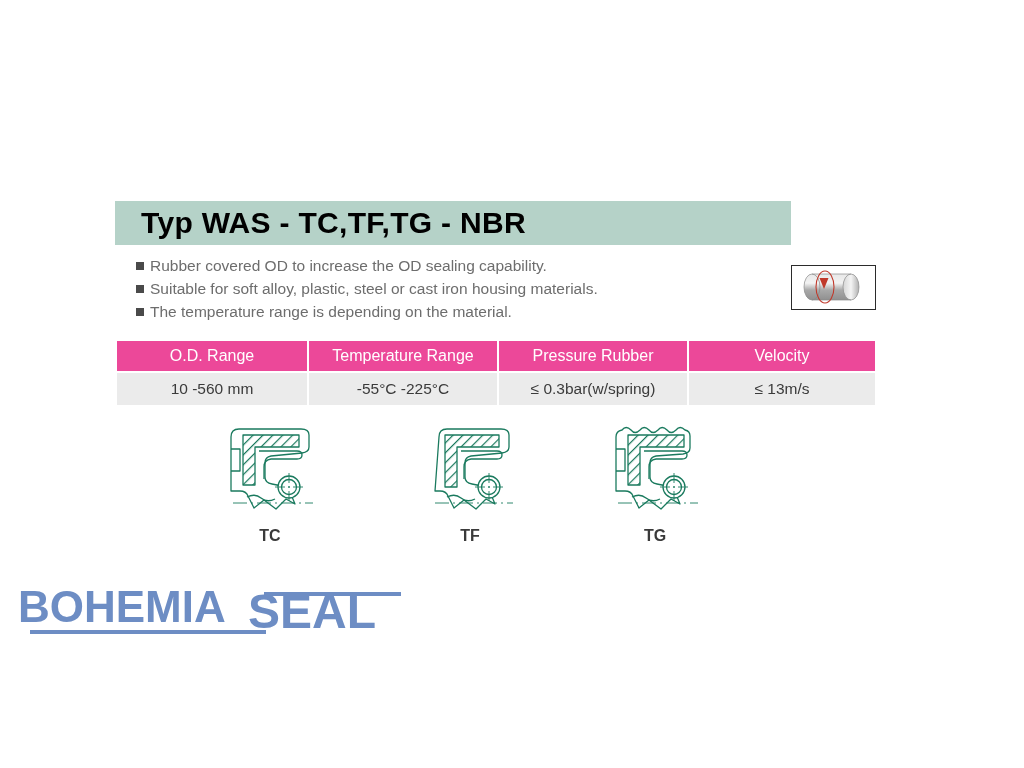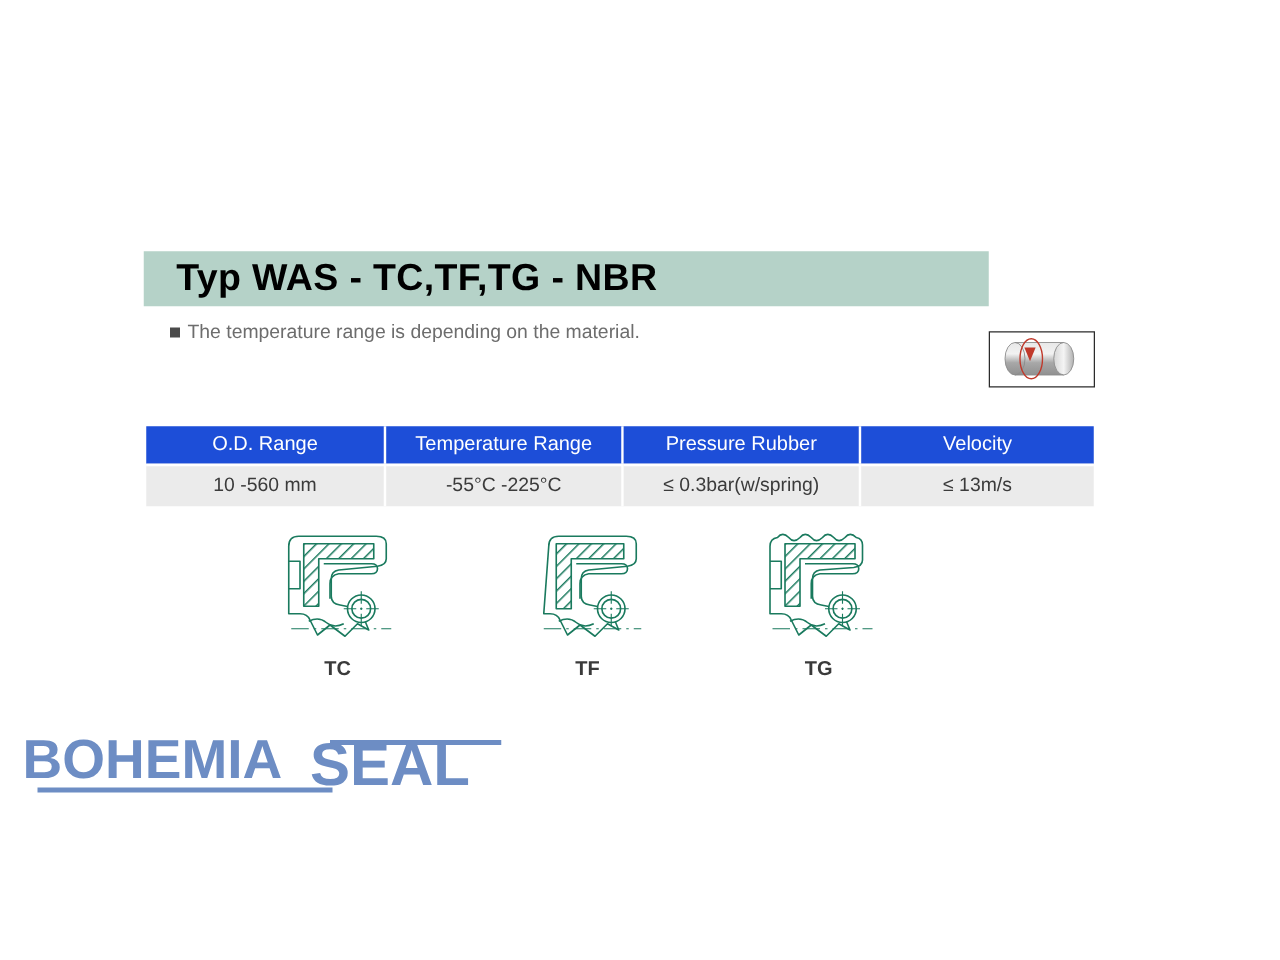--- a/index.html
+++ b/index.html
@@ -80,21 +80,21 @@
   .spec-table {
     position: absolute;
     left: 117px;
     top: 341px;
     width: 758px;
     border-collapse: separate;
     border-spacing: 0;
     table-layout: fixed;
   }
   .spec-table th {
-    background: #1d4ed8;
+    background: #ec4899;
     color: #ffffff;
     font-size: 16px;
     font-weight: normal;
     height: 30px;
     text-align: center;
     border-right: 2px solid #ffffff;
     padding: 0;
     white-space: nowrap;
     margin-top: 41px;
   }
@@ -149,20 +149,28 @@
   .logo svg { display: block; }
 </style>
 </head>
 <body>
 
 <div class="title-banner">
   <div class="title-text">Typ WAS - TC,TF,TG - NBR</div>
 </div>
 
 <div class="bullets">
+  <div class="bullet-row">
+    <span class="bullet-mark"></span>
+    <span class="bullet-text">Rubber covered OD to increase the OD sealing capability.</span>
+  </div>
+  <div class="bullet-row">
+    <span class="bullet-mark"></span>
+    <span class="bullet-text">Suitable for soft alloy, plastic, steel or cast iron housing materials.</span>
+  </div>
   <div class="bullet-row">
     <span class="bullet-mark"></span>
     <span class="bullet-text">The temperature range is depending on the material.</span>
   </div>
 </div>
 
 <div class="shaft-box">
   <svg width="82" height="42" viewBox="0 0 82 42">
     <defs>
       <linearGradient id="cylGrad" x1="0" y1="0" x2="0" y2="1">

